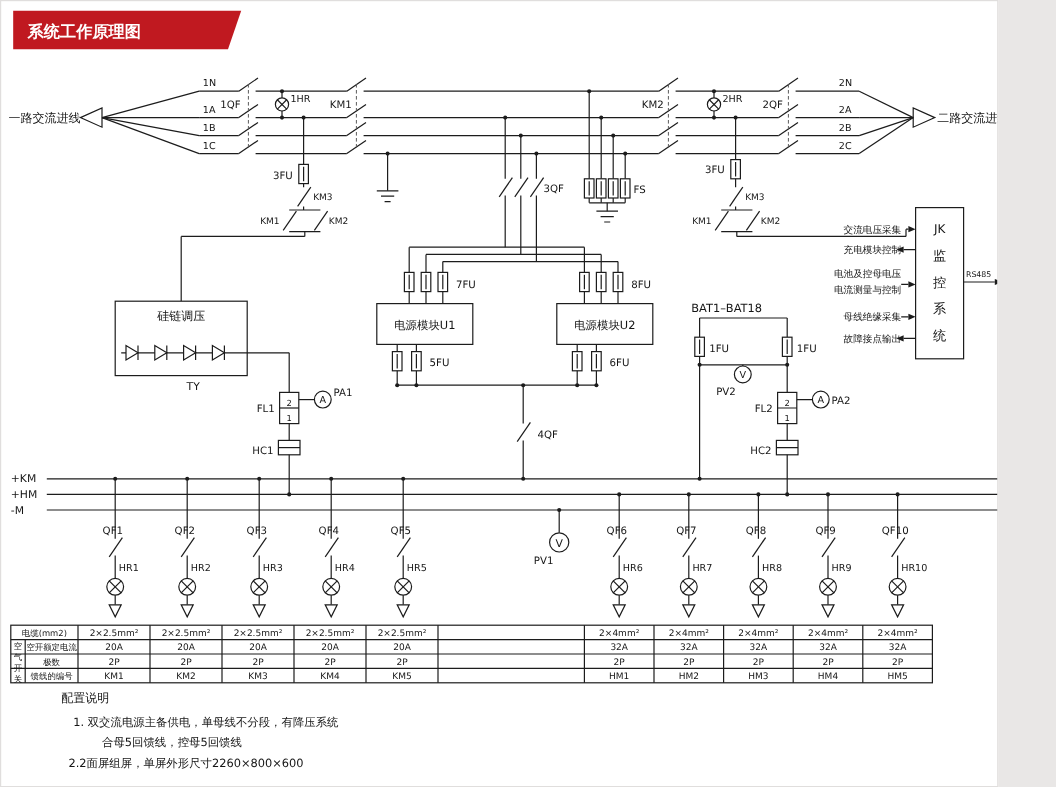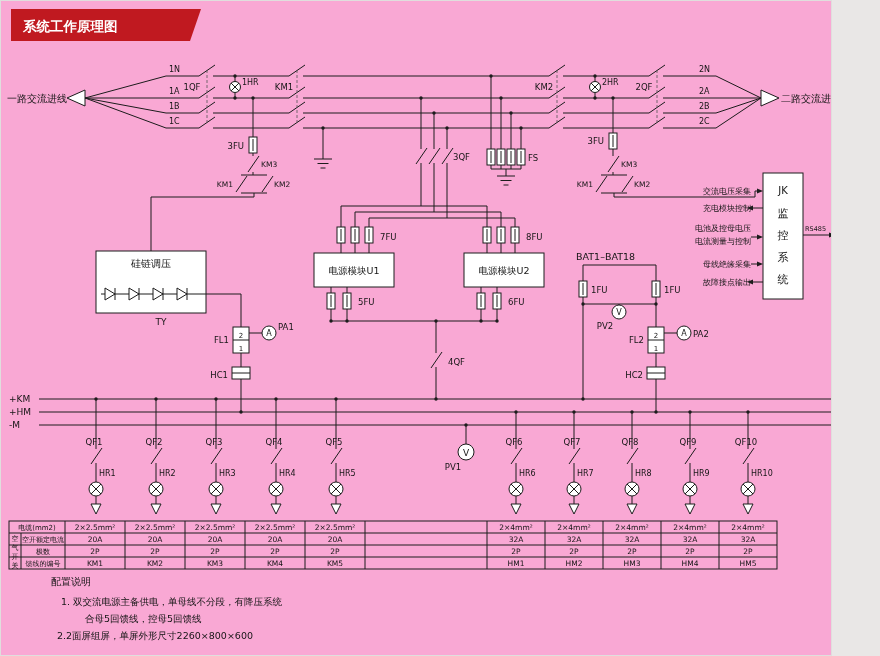--- a/index.html
+++ b/index.html
@@ -1,16 +1,16 @@
 <!DOCTYPE html>
 <html><head>
 <meta charset="utf-8">
 <style>
   html,body{margin:0;padding:0;background:#e9e7e6;}
-  .canvas{position:relative;width:832px;height:656px;background:#f9a8d4;overflow:hidden;
+  .canvas{position:relative;width:832px;height:656px;background:#ffffff;overflow:hidden;
           font-family:"DejaVu Sans",sans-serif;border:1px solid #e0dedd;box-sizing:border-box;}
   svg{display:block}
   .w{stroke:#1c1c1c;stroke-width:1;fill:none;}
   .wd{stroke:#555;stroke-width:0.8;stroke-dasharray:3 2;fill:none;}
   .sym{fill:#ffffff;stroke:#1c1c1c;stroke-width:1;}
   .blk{fill:#1c1c1c;stroke:none;}
   .dot{fill:#1c1c1c;}
   text{fill:#151515;font-family:"DejaVu Sans",sans-serif;}
   .t65{font-size:6.5px}.t7{font-size:7px}.t75{font-size:7.5px}.t8{font-size:8px}
   .t85{font-size:8.5px}.t9{font-size:9px}.t95{font-size:9.5px}.t10{font-size:10px}

